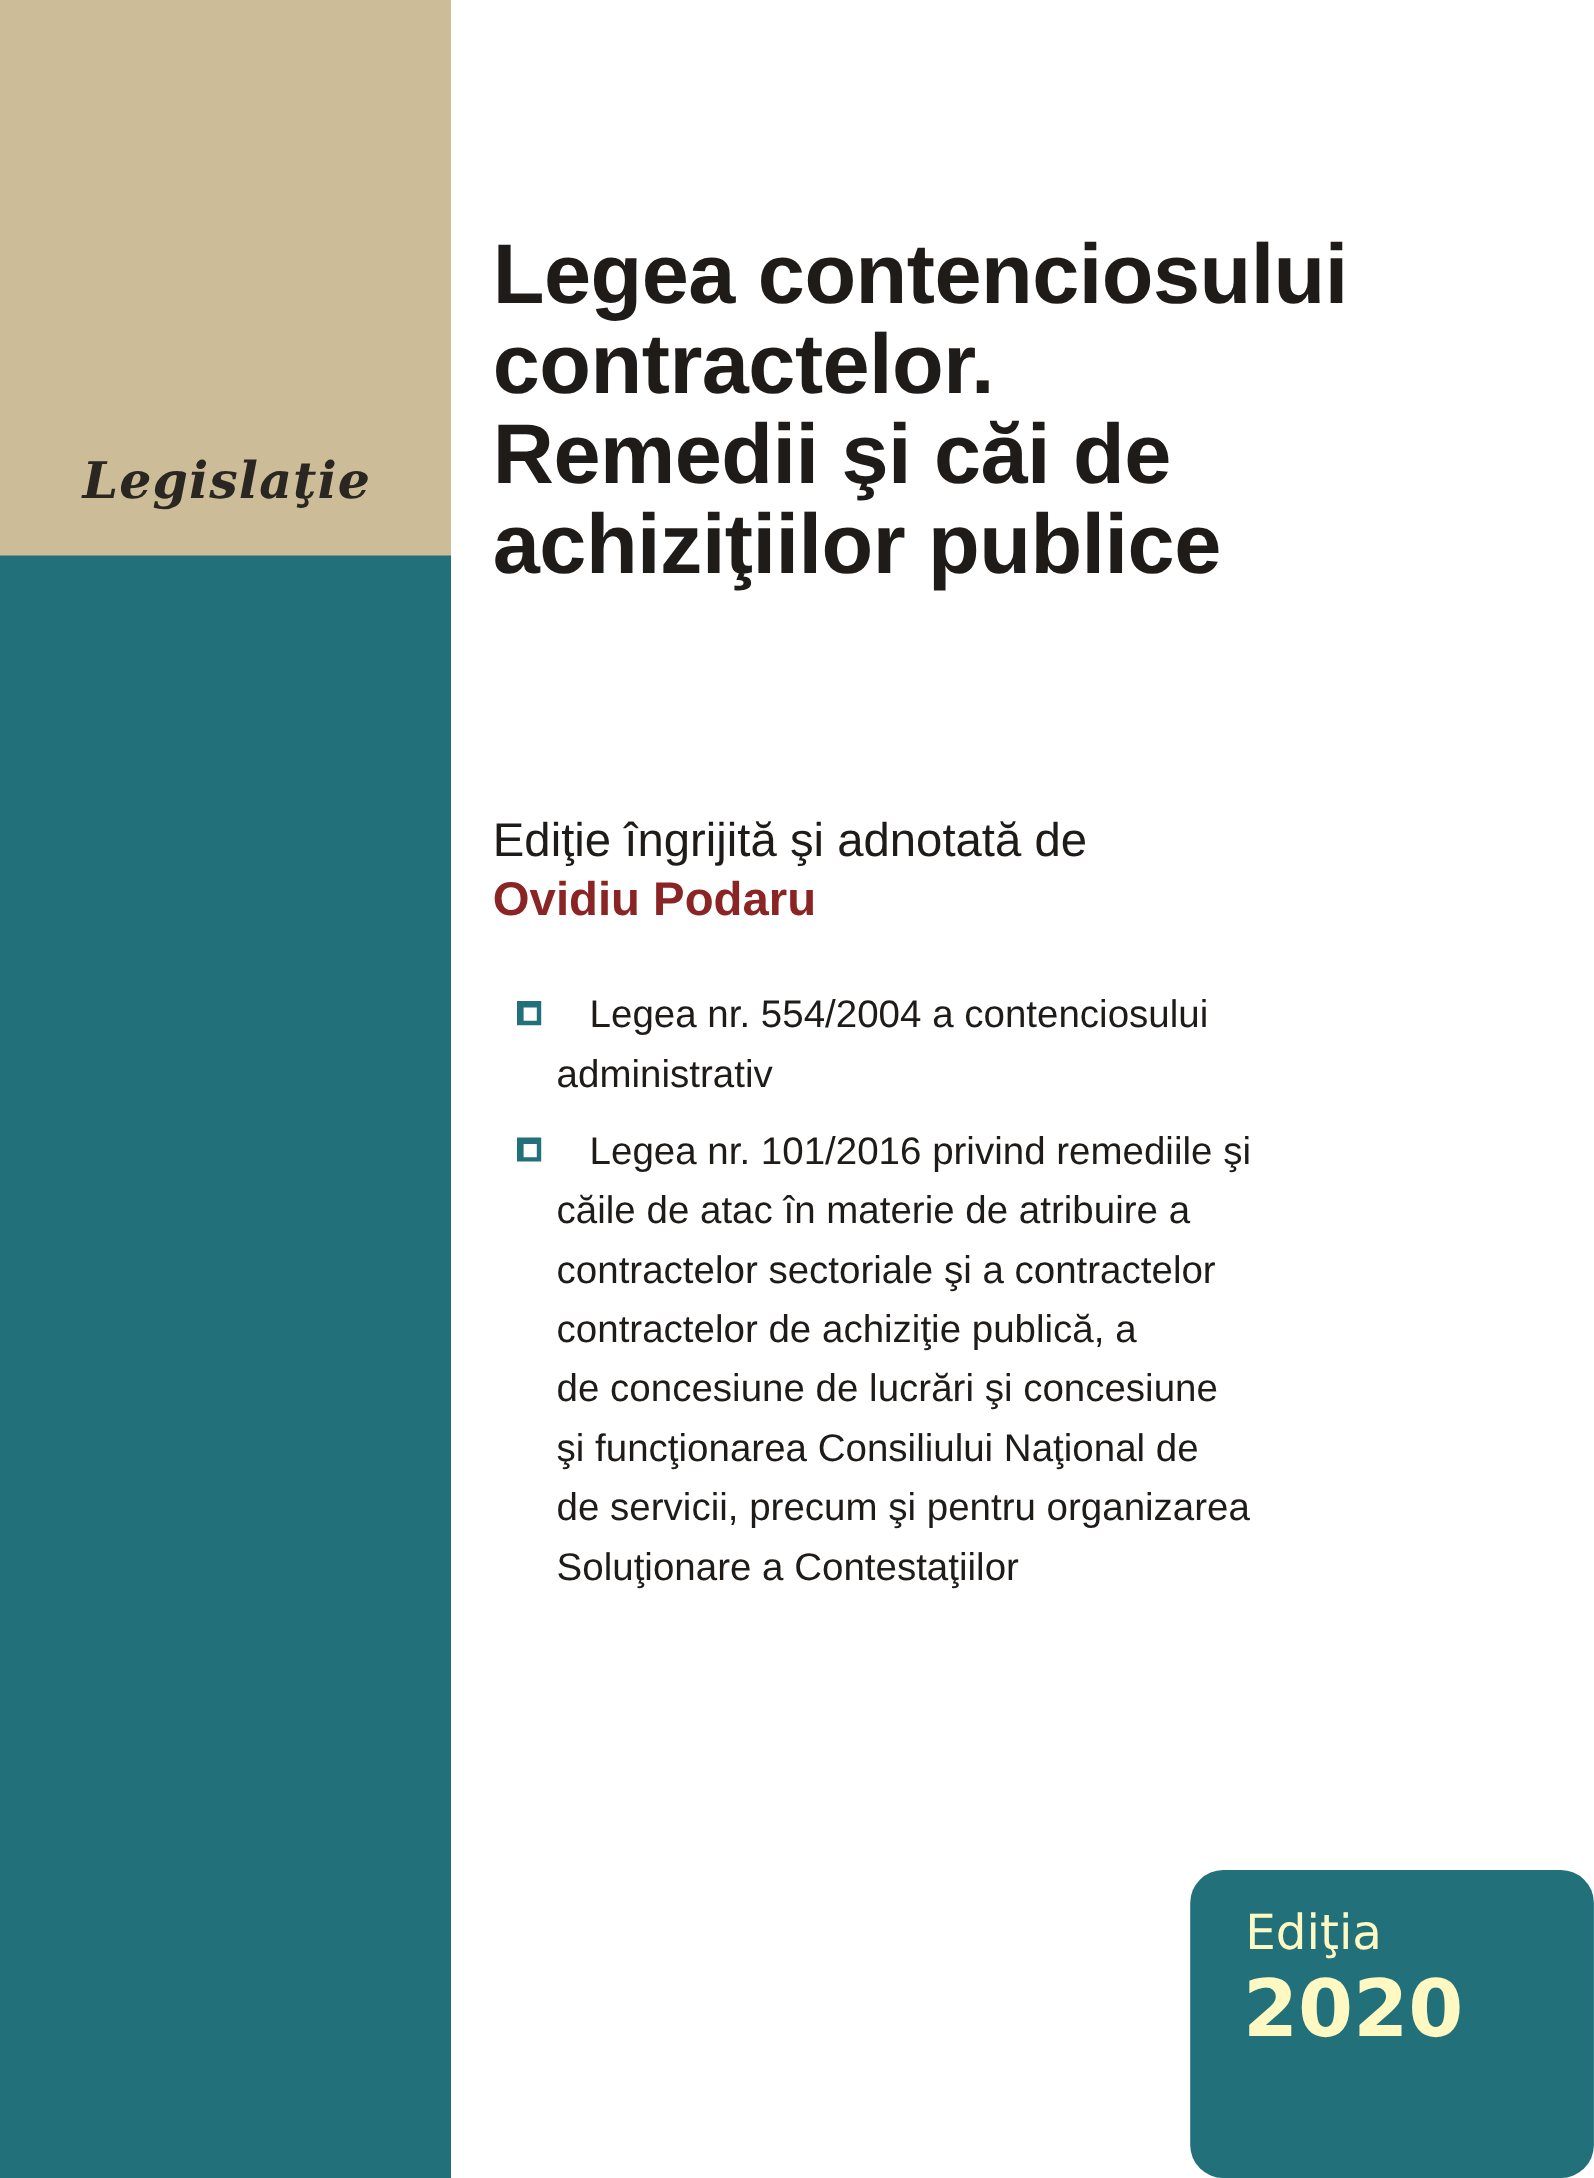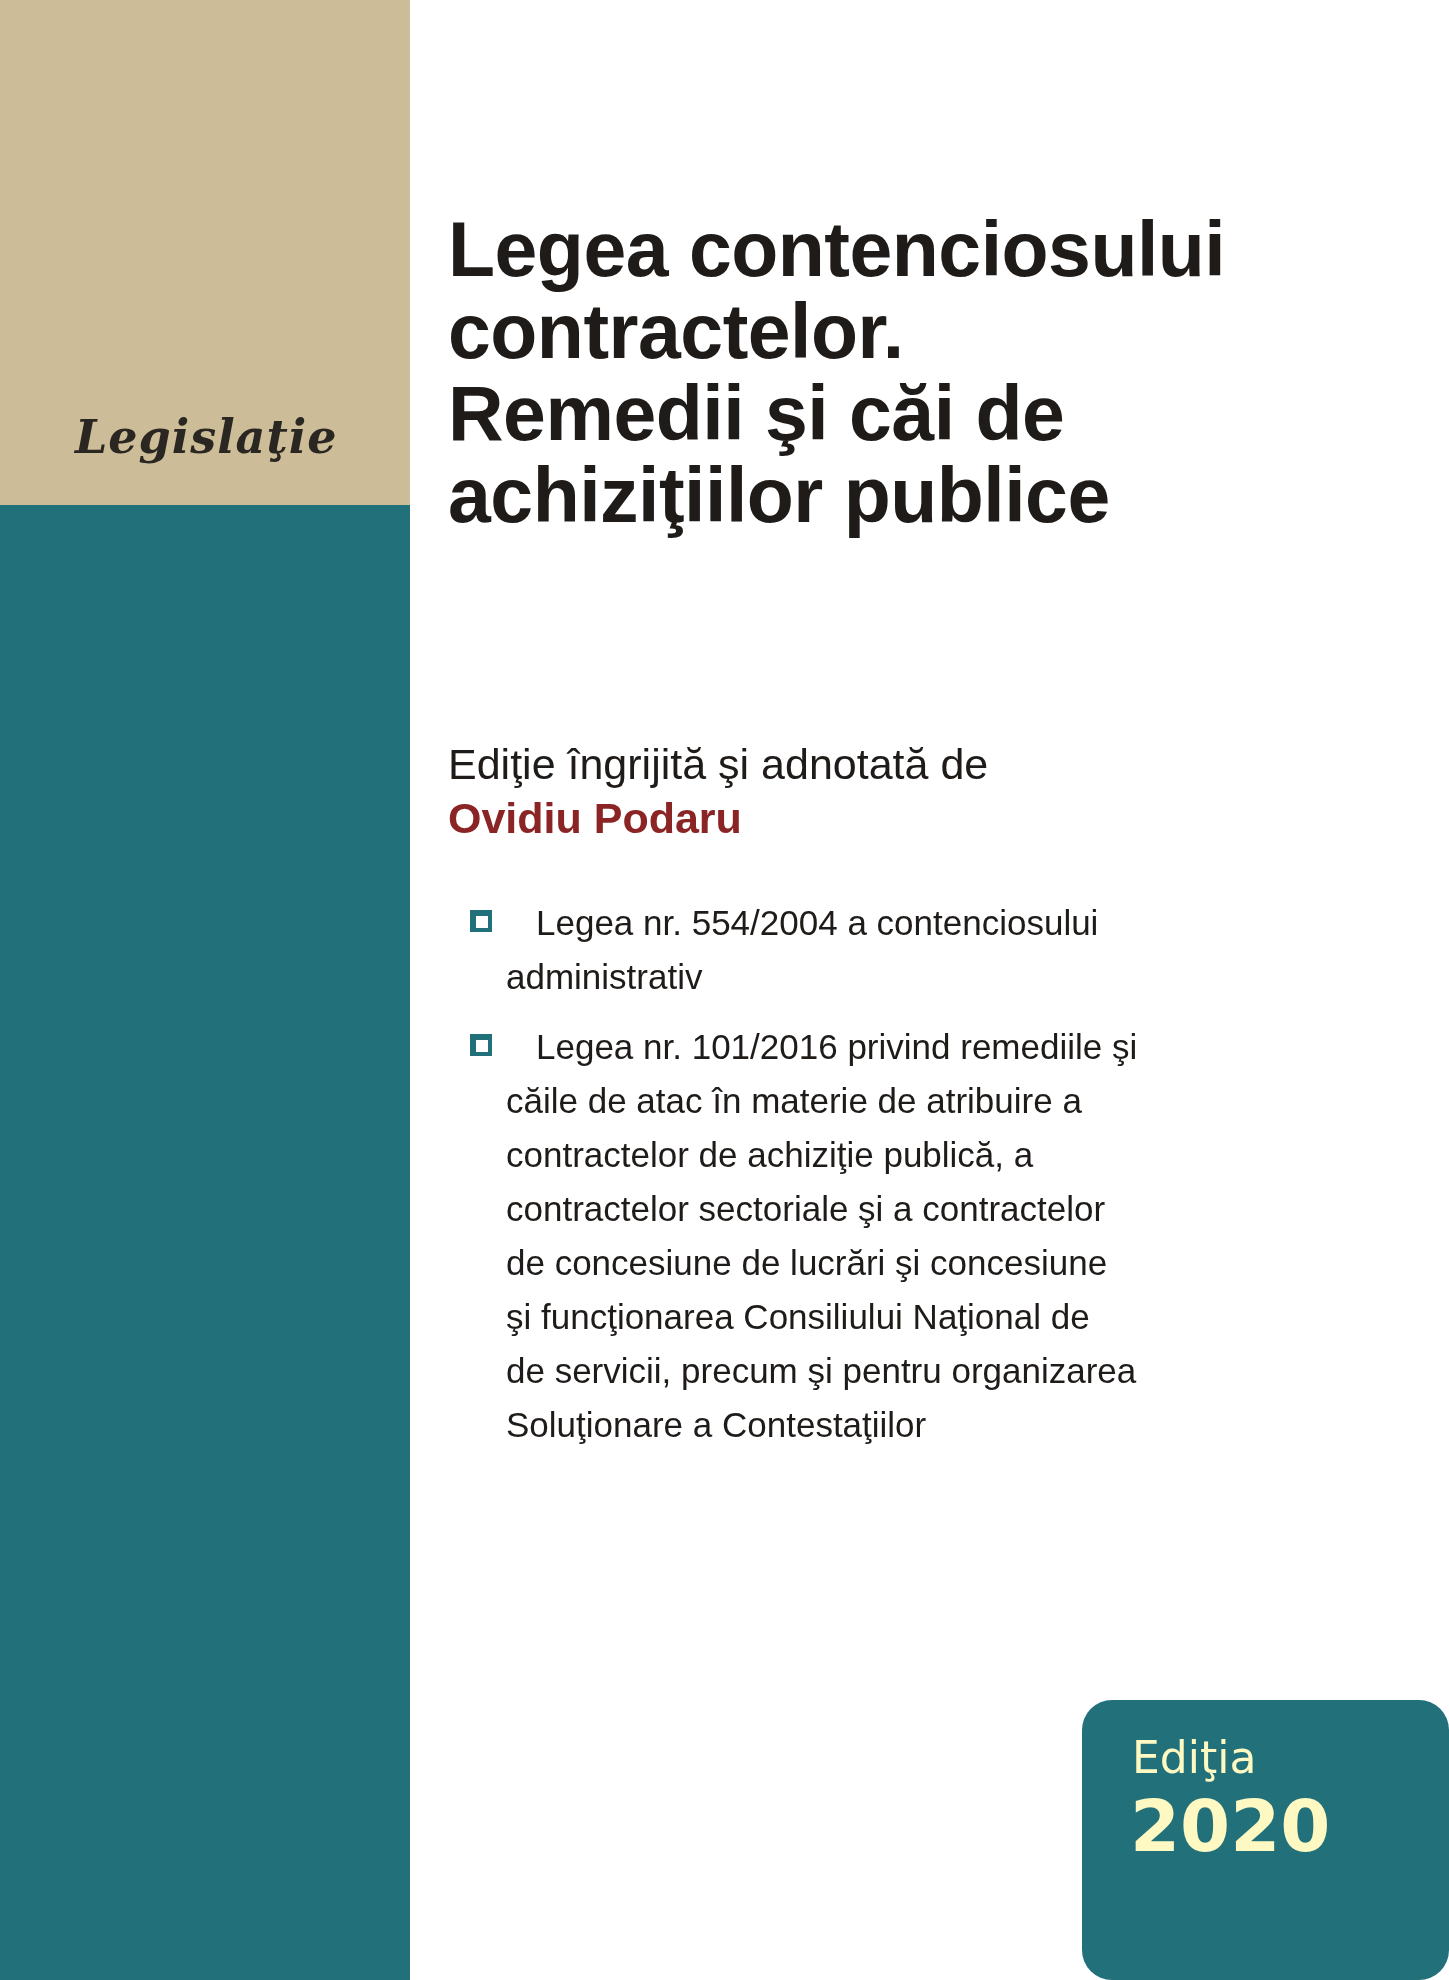--- a/index.html
+++ b/index.html
@@ -48,22 +48,22 @@
 <ul class="laws">
   <li class="law">
     <span class="bullet"></span>
     <span class="line">Legea nr. 554/2004 a contenciosului</span>
     <span class="line" style="margin-left:-30px">administrativ</span>
   </li>
   <li class="law" style="margin-top:16px">
     <span class="bullet"></span>
     <span class="line">Legea nr. 101/2016 privind remediile şi</span>
     <span class="line" style="margin-left:-30px">căile de atac în materie de atribuire a</span>
+    <span class="line" style="margin-left:-30px">contractelor sectoriale şi a contractelor</span>
     <span class="line" style="margin-left:-30px">contractelor de achiziţie publică, a</span>
-    <span class="line" style="margin-left:-30px">contractelor sectoriale şi a contractelor</span>
     <span class="line" style="margin-left:-30px">de concesiune de lucrări şi concesiune</span>
     <span class="line" style="margin-left:-30px">şi funcţionarea Consiliului Naţional de</span>
     <span class="line" style="margin-left:-30px">de servicii, precum şi pentru organizarea</span>
     <span class="line" style="margin-left:-30px">Soluţionare a Contestaţiilor</span>
   </li>
 </ul>
 
 <div class="edition-box">
   <div class="edition-label">Ediţia</div>
   <div class="edition-year">2020</div>

